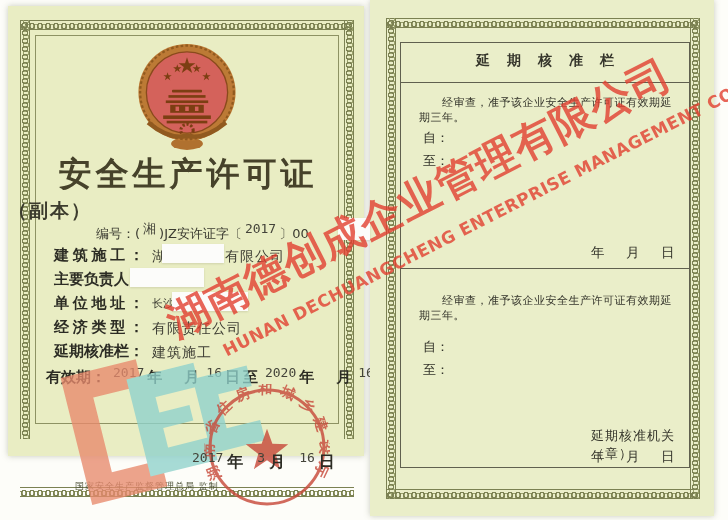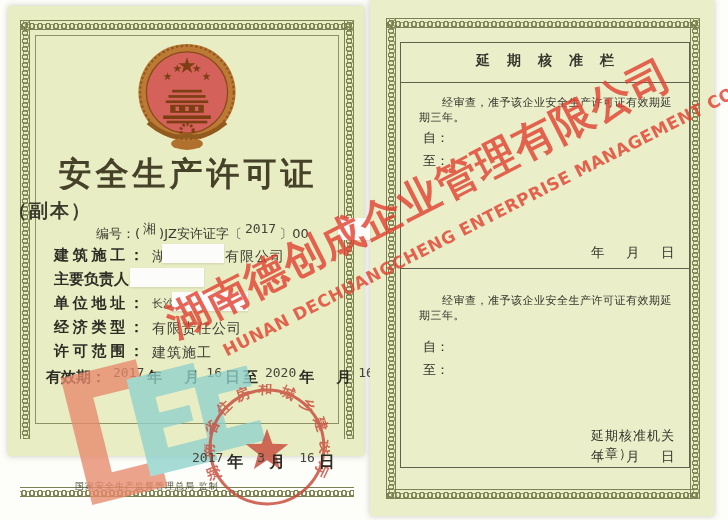--- a/index.html
+++ b/index.html
@@ -160,21 +160,21 @@
     <div class="frow frow-person">
       <span class="flabel">主要负责人：</span><span class="fvalue"></span>
     </div>
     <div class="frow frow-addr">
       <span class="flabel">单位地址：</span><span class="fvalue small">长沙市</span>
     </div>
     <div class="frow frow-econ">
       <span class="flabel">经济类型：</span><span class="fvalue">有限责任公司</span>
     </div>
     <div class="frow frow-scope">
-      <span class="flabel">许可范围：</span><span class="fvalue">建筑施工</span>
+      <span class="flabel">延期核准栏：</span><span class="fvalue">建筑施工</span>
     </div>
 
     <div class="redact redact-serial"></div>
     <div class="redact redact-name"></div>
     <div class="redact redact-person"></div>
     <div class="redact redact-addr"></div>
 
     <div class="vrow"><span>有效期：</span><span class="raised">2017</span><span class="vu">年</span><span class="vu mgap">月</span><span class="raised">16</span><span class="vu">日</span><span class="vu">至</span><span class="raised">2020</span><span class="vu">年</span><span class="vu mgap">月</span><span class="raised">16</span><span class="vu">日</span></div>
 
     <div class="stamp">

